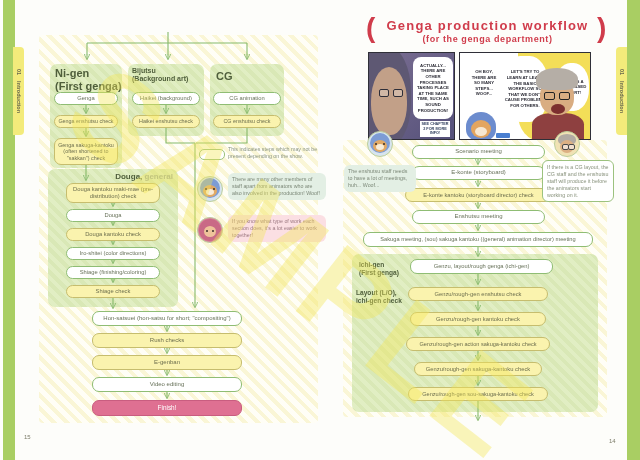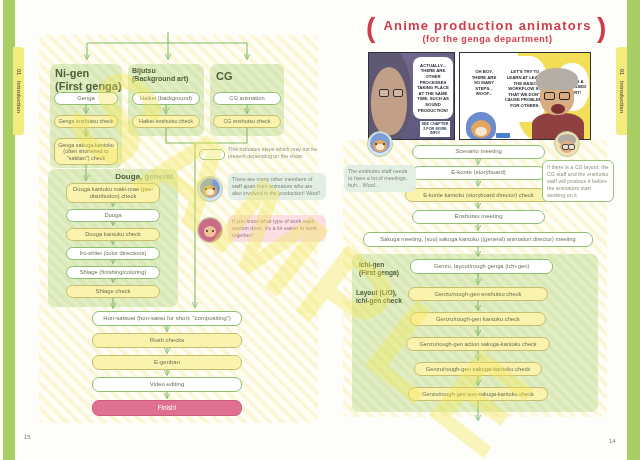--- a/index.html
+++ b/index.html
@@ -202,21 +202,21 @@
     <div class="faceA"></div>
     <div class="dot" style="left:8px;top:12px;"></div>
     <div class="dot" style="left:14px;top:12px;"></div>
   </div>
   <div class="note pinknote" style="left:228px;top:215px;width:90px;">If you know what type of work each section does, it's a lot easier to work together!</div>
 
   <div class="pageno" style="left:24px;top:434px;">15</div>
 
   <span class="paren" style="left:366px;top:12px;">(</span>
   <span class="paren" style="left:597px;top:12px;">)</span>
-  <div class="ttl" style="left:380px;top:18px;width:215px;font-size:13px;letter-spacing:1.2px;">Anime production animators</div>
+  <div class="ttl" style="left:380px;top:18px;width:215px;font-size:13px;letter-spacing:1.2px;">Genga production workflow</div>
   <div class="ttl" style="left:380px;top:34px;width:215px;font-size:9px;letter-spacing:0.6px;">(for the genga department)</div>
 
   <div class="cpanel p1" style="left:368px;top:52px;width:87px;height:88px;">
     <div class="hairM"></div>
     <div class="faceM"></div>
     <div class="spec"></div>
     <div class="spec2"></div>
     <div class="bubble" style="left:44px;top:4px;width:40px;height:62px;border-radius:8px;">ACTUALLY... THERE ARE OTHER PROCESSES TAKING PLACE AT THE SAME TIME, SUCH AS SOUND PRODUCTION!</div>
     <div class="caption" style="left:51px;top:68px;width:30px;">SEE CHAPTER 2 FOR MORE INFO!</div>
   </div>

